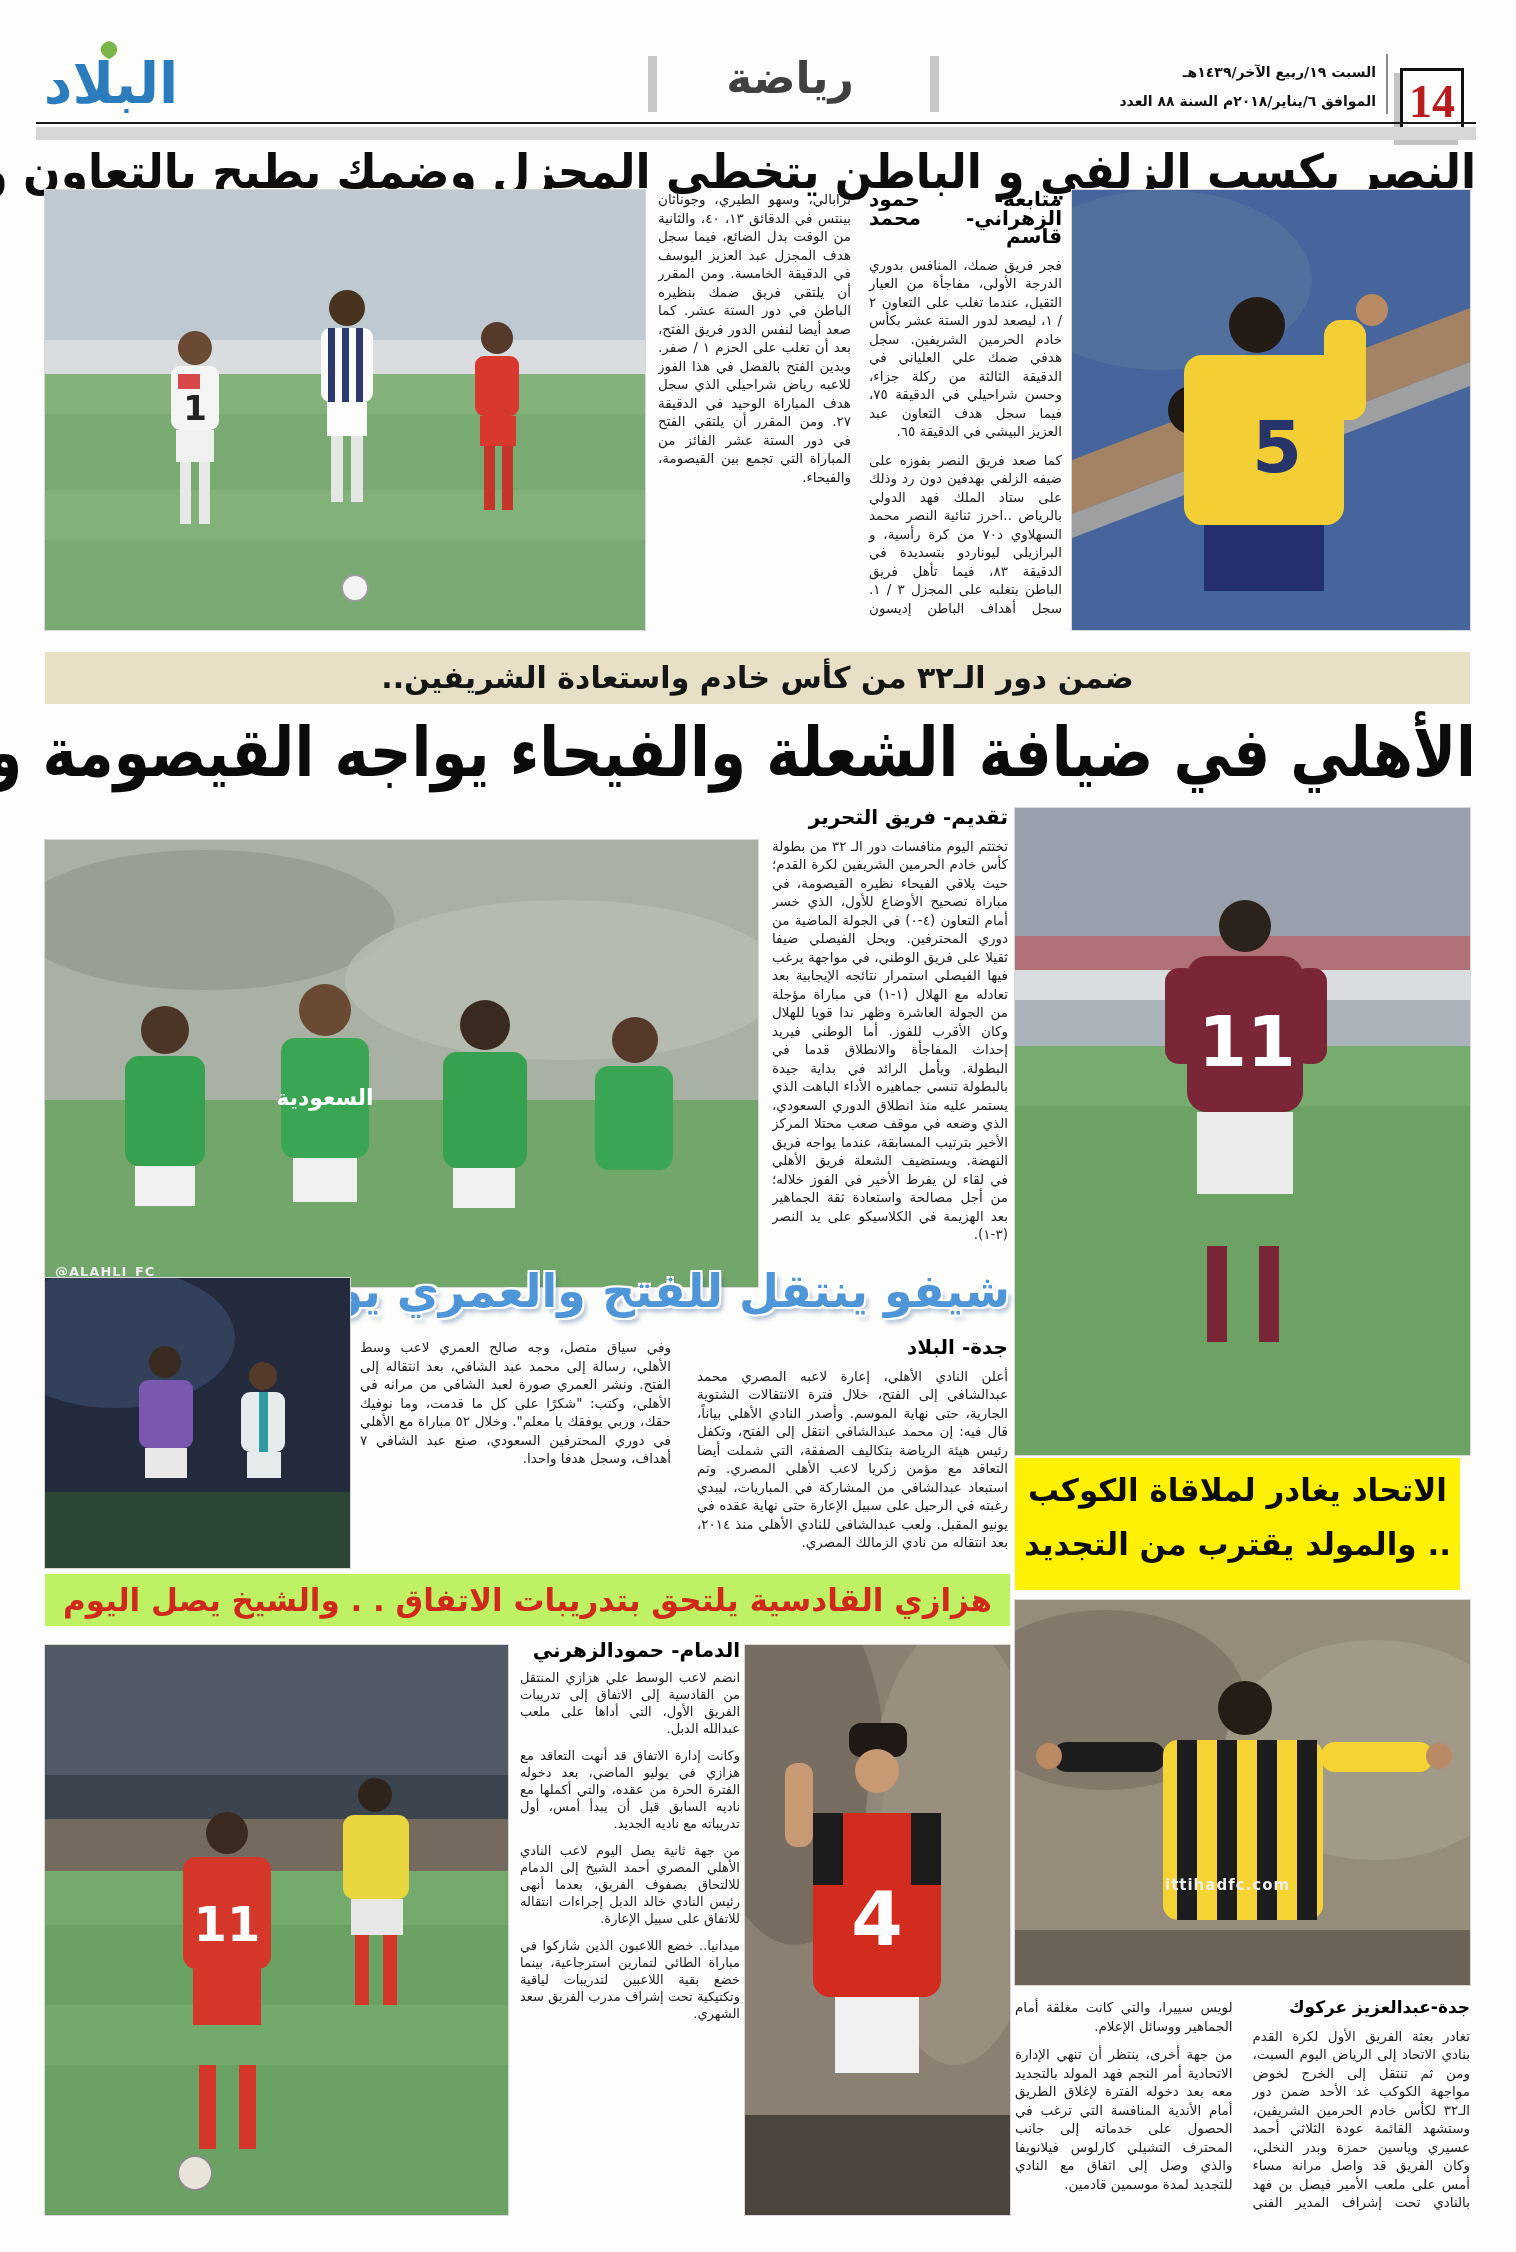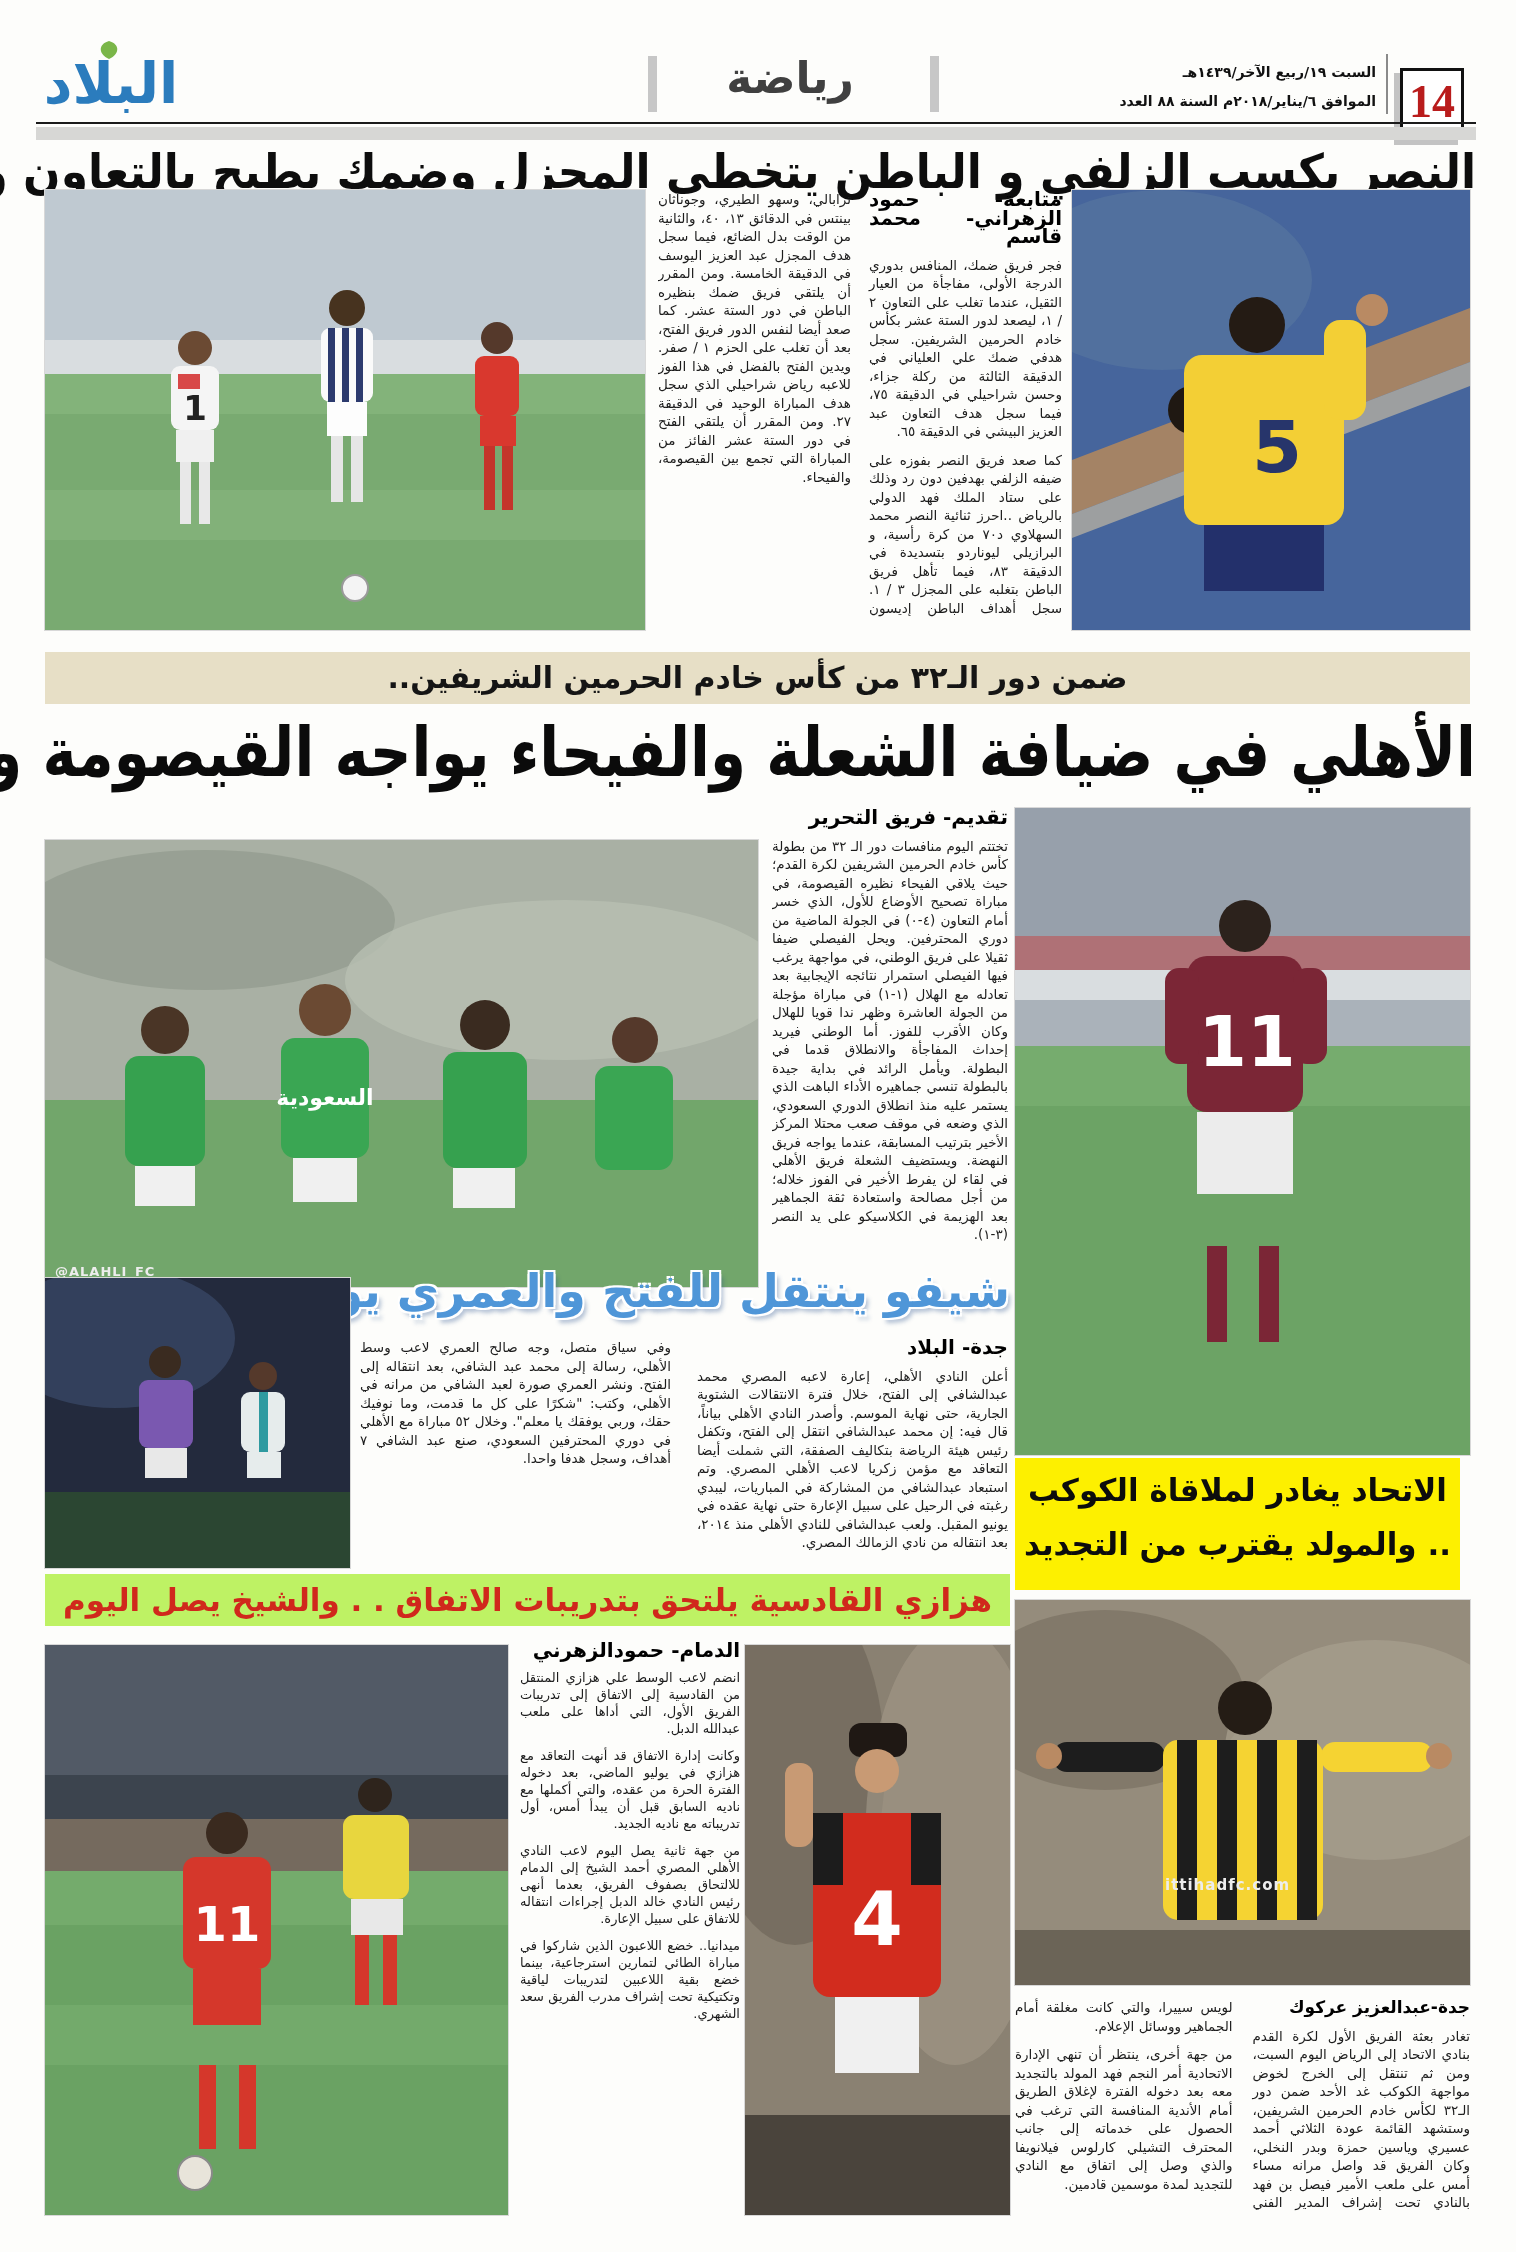--- a/index.html
+++ b/index.html
@@ -120,21 +120,21 @@
       <circle cx="185" cy="135" r="28" fill="#241b14"></circle>
       <circle cx="120" cy="220" r="24" fill="#1f1812"></circle>
       <rect x="112" y="165" width="160" height="170" rx="18" fill="#f3cf35"></rect>
       <rect x="252" y="130" width="42" height="100" rx="16" fill="#f3cf35"></rect>
       <text x="205" y="282" font-size="72" font-weight="bold" fill="#27356b" text-anchor="middle">5</text>
       <rect x="132" y="335" width="120" height="66" fill="#23306b"></rect>
       <circle cx="300" cy="120" r="16" fill="#b98a63"></circle>
     </g>
   </svg>
 
-  <div class="abs kicker">ضمن دور الـ٣٢ من كأس خادم الحرمين الشريفين..</div>
+  <div class="abs kicker">ضمن دور الـ٣٢ من كأس خادم واستعادة الشريفين..</div>
   <div class="abs h2">الأهلي في ضيافة الشعلة والفيحاء يواجه القيصومة والوطني يستقبل الفيصلي</div>
 
   <div class="abs photo" style="left:45px;top:808px;width:713px;height:447px;margin-top:32px;">
     <svg width="713" height="447" viewBox="0 0 713 447" preserveAspectRatio="none">
       <rect width="713" height="260" fill="#a9b0a4"></rect>
       <ellipse cx="160" cy="80" rx="190" ry="70" fill="#949c90" opacity="0.8"></ellipse>
       <ellipse cx="520" cy="140" rx="220" ry="80" fill="#b8bfb2" opacity="0.8"></ellipse>
       <rect y="260" width="713" height="187" fill="#72a66b"></rect>
       <g>
         <circle cx="120" cy="190" r="24" fill="#4a3526"></circle>

